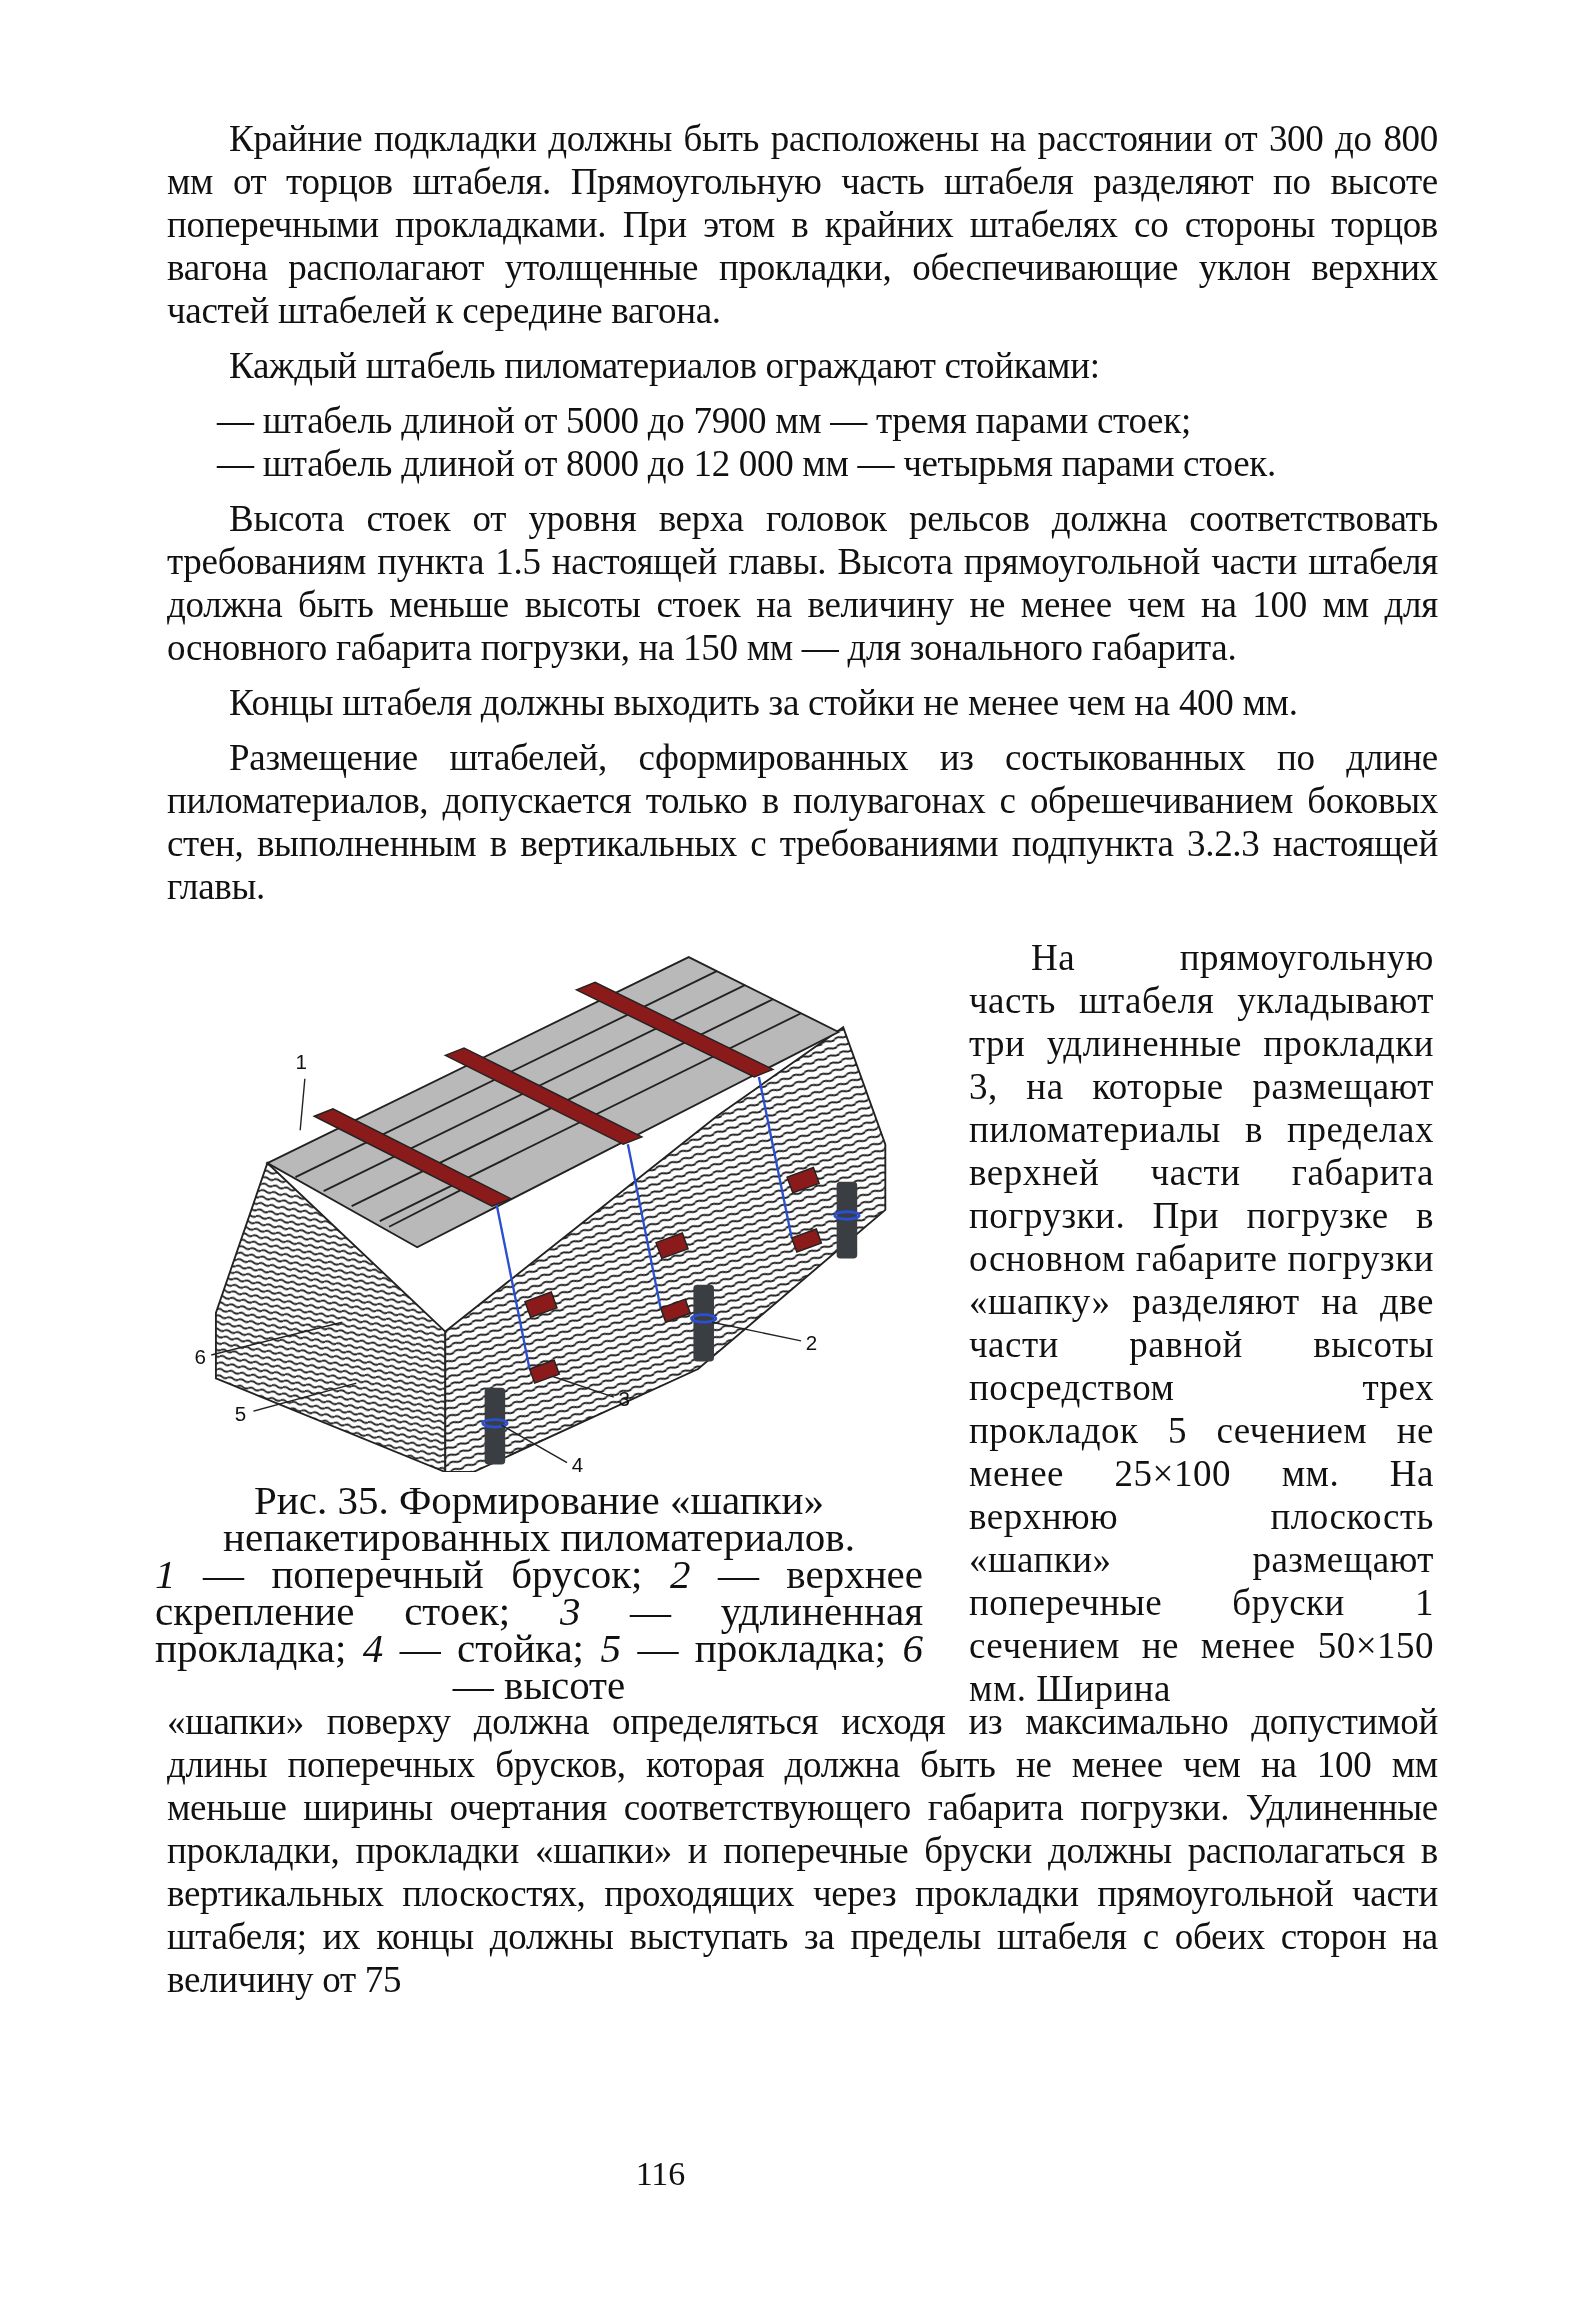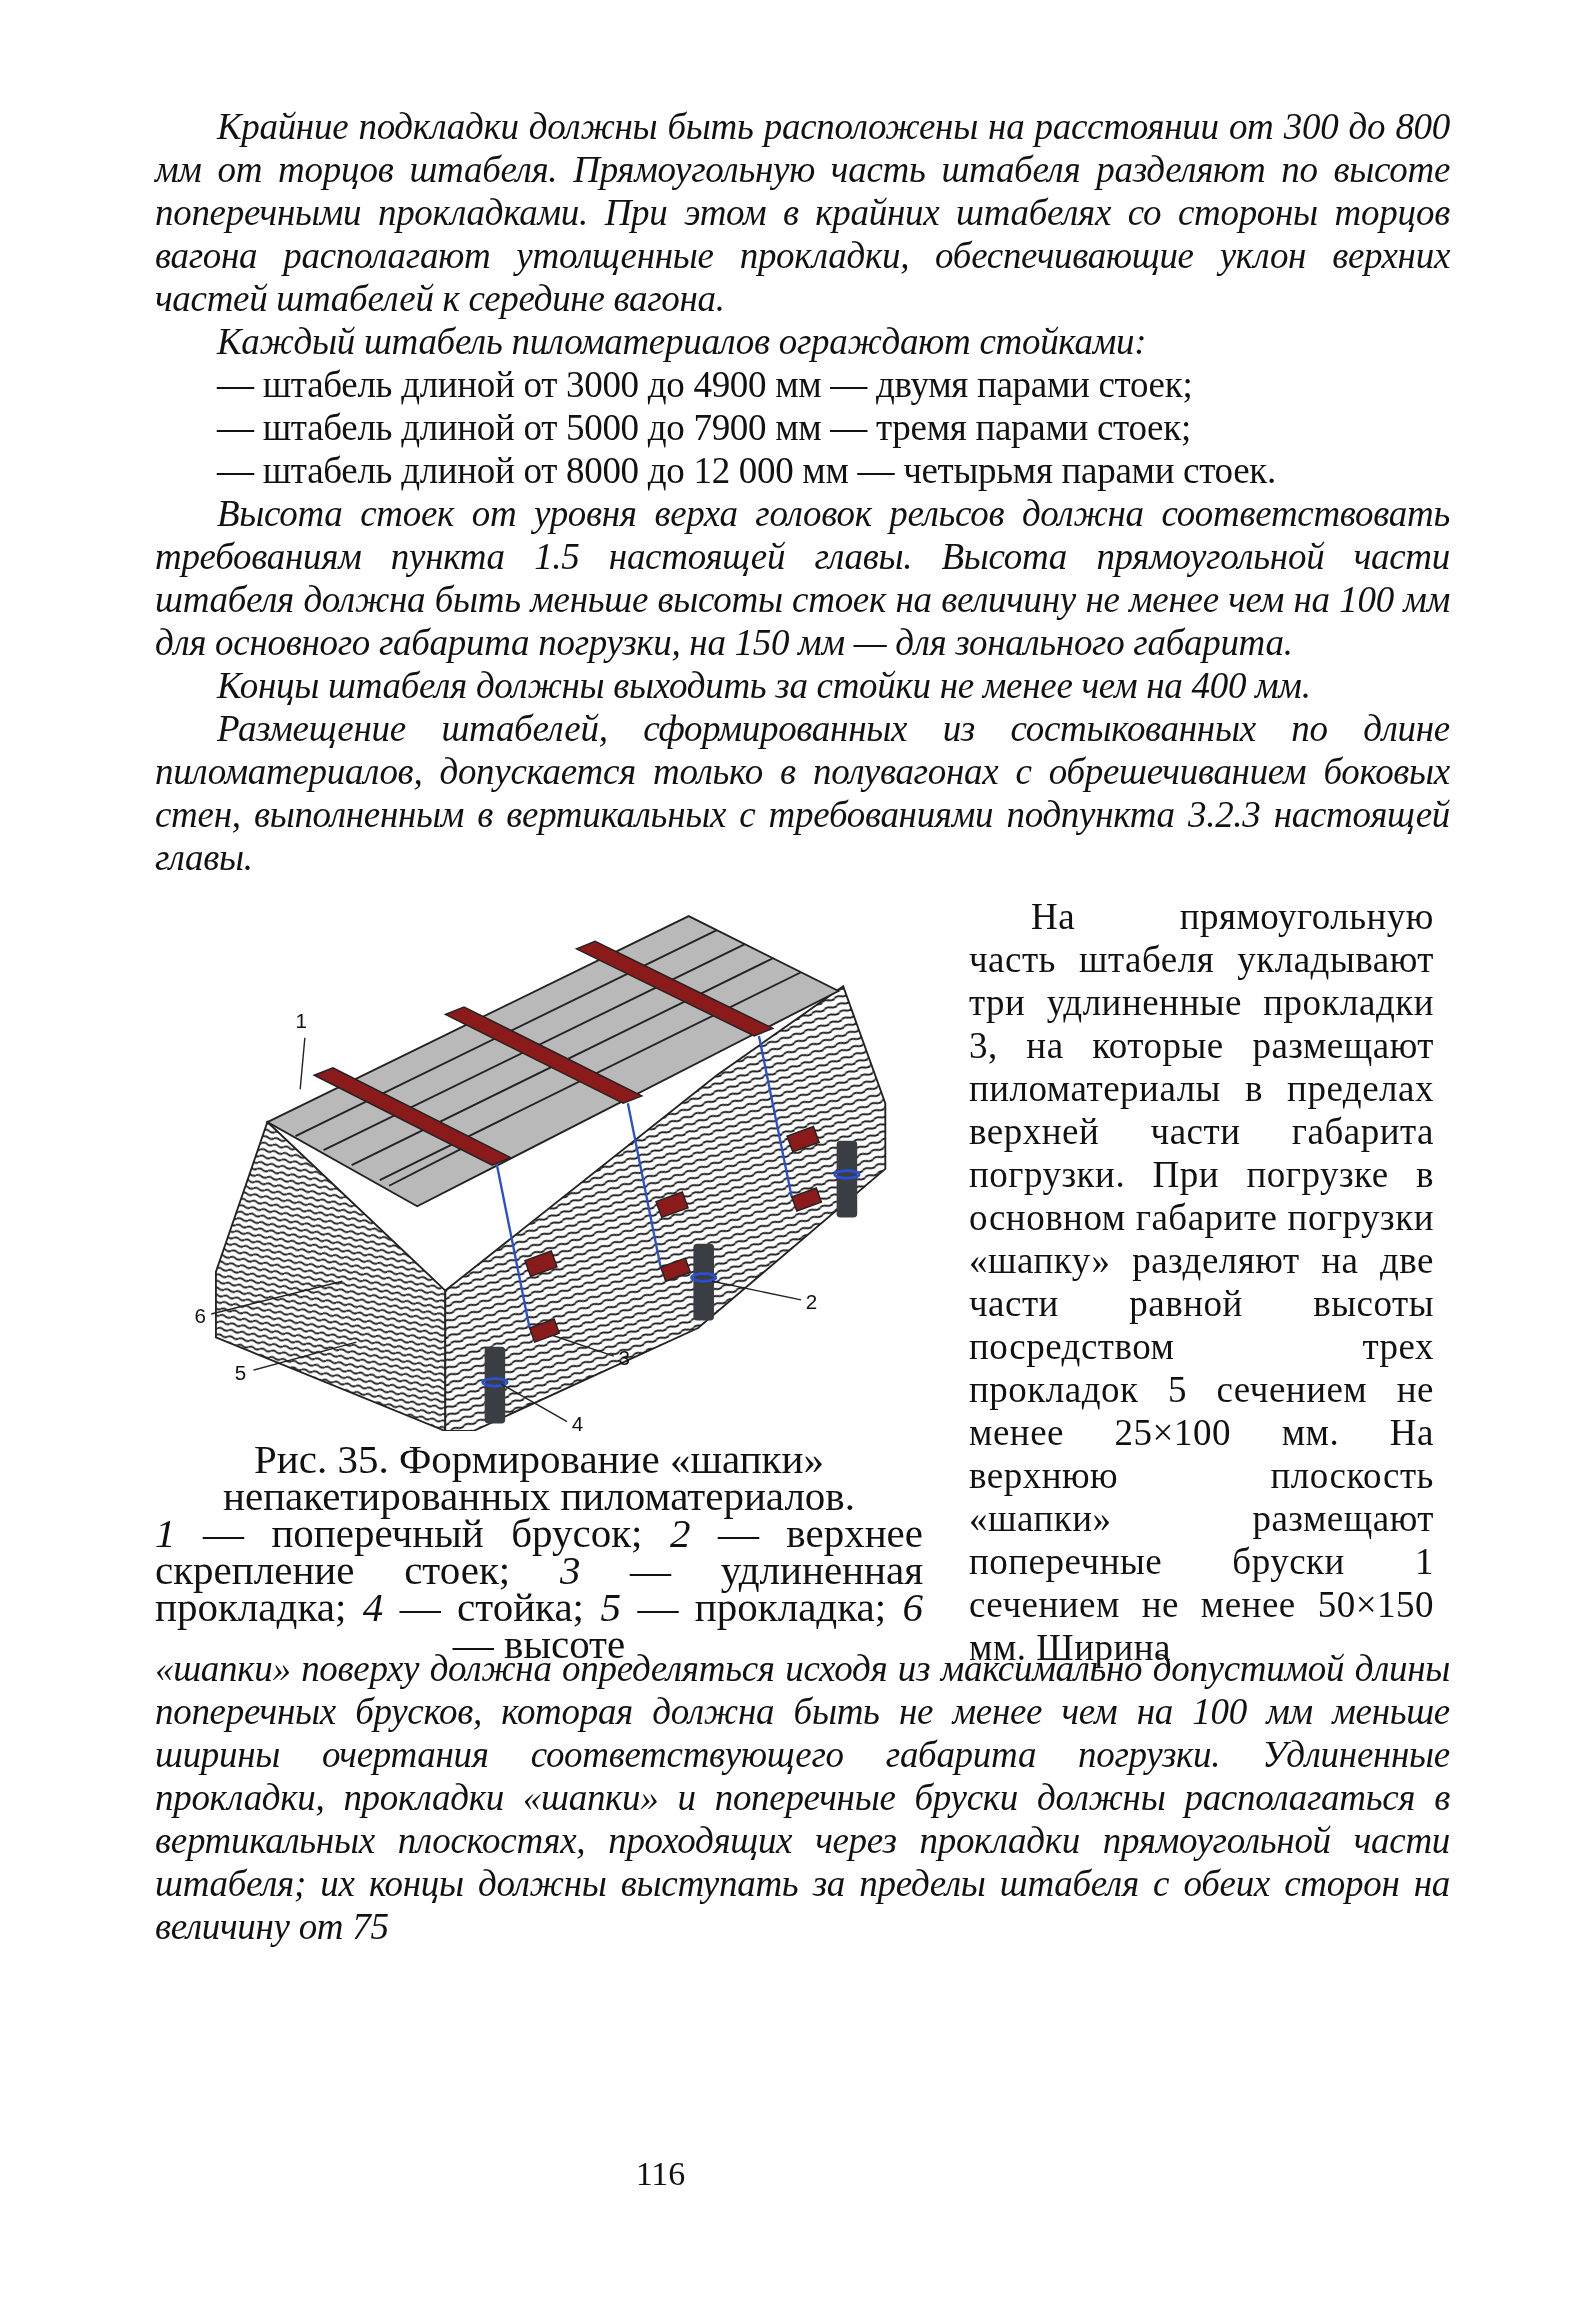--- a/index.html
+++ b/index.html
@@ -1,19 +1,19 @@
 <!DOCTYPE html>
 <html style="font-size:15px"><head>
 <meta charset="utf-8">
 <style>
   html, body { margin:0; padding:0; background:#ffffff; }
   body { width:1595px; height:2324px; position:relative; overflow:hidden;
          font-family:"Liberation Serif", "DejaVu Serif", serif; color:#111; }
   .page { position:absolute; left:155px; top:105px; width:1295px; }
-  .p { font-size:37px; line-height:43px; text-align:justify; margin:0; letter-spacing:-0.3px;font-style:italic; }
+  .p { font-size:37px; line-height:43px; text-align:justify; margin:12px; letter-spacing:-0.3px; }
   .ind { text-indent:62px; }
   .list-item { font-size:37px; line-height:43px; margin:0; padding-left:62px; text-align:justify; letter-spacing:-0.3px; }
   .fig-block { position:relative; height:768px; }
   .figure { position:absolute; left:37px; top:9.4px; width:750px; height:543px; }
   .caption { position:absolute; left:0; top:562px; width:768px; text-align:center;
              font-size:41px; line-height:37px; }
   .caption .title { display:block; }
   .caption .legend { display:block; text-align:justify; text-align-last:center; }
   .caption i { font-style:italic; }
   .side { position:absolute; left:798px; top:0px; width:497px; font-size:37px; line-height:43px;
@@ -21,21 +21,20 @@
   .side p { margin:16px; }
   .pageno { position:absolute; left:0; width:1321px; top:2155px; text-align:center; font-size:34px; }
   .lbl { font-family:"Liberation Sans", "DejaVu Sans", sans-serif; font-size:22px; fill:#111; }
 </style>
 </head>
 <body>
 
 <div class="page">
   <p class="p ind">Крайние подкладки должны быть расположены на расстоянии от 300 до 800 мм от торцов штабеля. Прямоугольную часть штабеля разделяют по высоте поперечными прокладками. При этом в крайних штабелях со стороны торцов вагона располагают утолщенные прокладки, обеспечивающие уклон верхних частей штабелей к середине вагона.</p>
   <p class="p ind">Каждый штабель пиломатериалов ограждают стойками:</p>
-  <p class="list-item">— штабель длиной от 3000 до 4900 мм — двумя парами стоек;</p>
   <p class="list-item">— штабель длиной от 5000 до 7900 мм — тремя парами стоек;</p>
   <p class="list-item">— штабель длиной от 8000 до 12 000 мм — четырьмя парами стоек.</p>
   <p class="p ind">Высота стоек от уровня верха головок рельсов должна соответствовать требованиям пункта 1.5 настоящей главы. Высота прямоугольной части штабеля должна быть меньше высоты стоек на величину не менее чем на 100 мм для основного габарита погрузки, на 150 мм — для зонального габарита.</p>
   <p class="p ind">Концы штабеля должны выходить за стойки не менее чем на 400 мм.</p>
   <p class="p ind">Размещение штабелей, сформированных из состыкованных по длине пиломатериалов, допускается только в полувагонах с обрешечиванием боковых стен, выполненным в вертикальных с требованиями подпункта 3.2.3 настоящей главы.</p>
 
   <div class="fig-block">
     <svg class="figure" viewBox="0 0 800 580">
       <defs>
         <pattern id="hatch" width="14" height="8" patternUnits="userSpaceOnUse" patternTransform="rotate(-18)">

